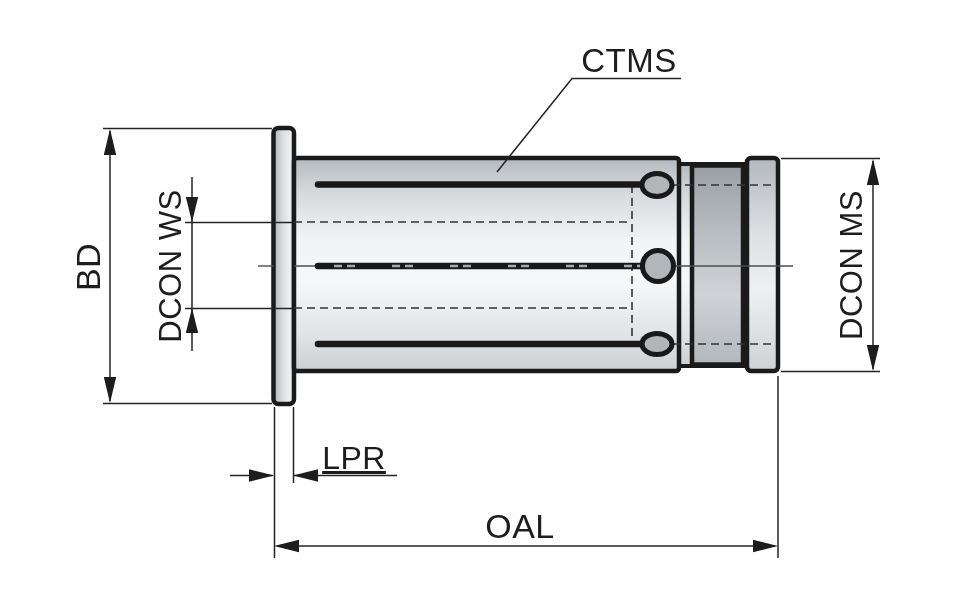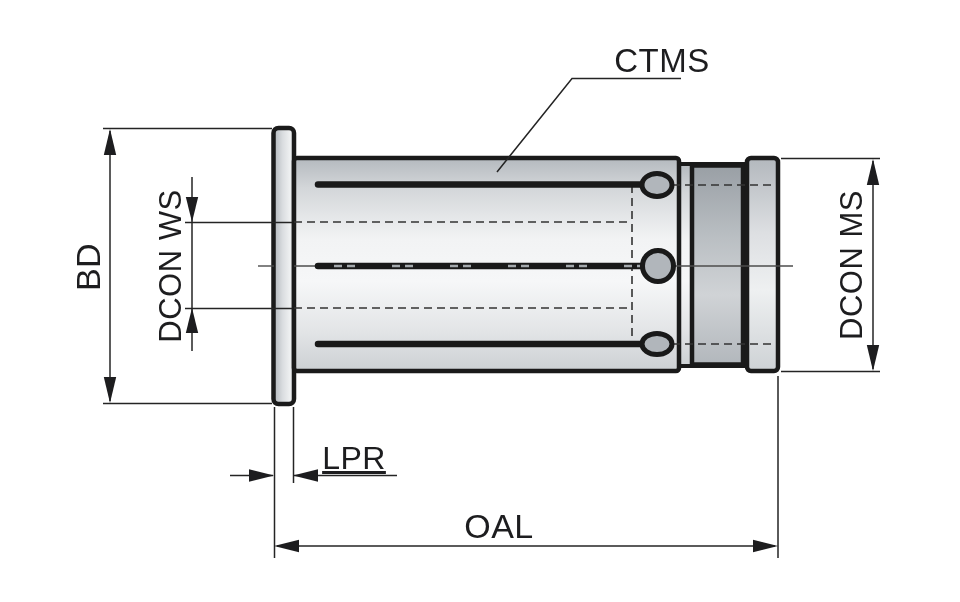--- a/index.html
+++ b/index.html
@@ -13,26 +13,26 @@
   .stage svg{position:absolute;left:0;top:0;}
   .dim-label{
     position:absolute;
     color:#1d1d1f;
     white-space:nowrap;
     letter-spacing:0.5px;
     line-height:1;
     transform:translate(-50%,-50%);
   }
   .dim-label.rot{transform:translate(-50%,-50%) rotate(-90deg);}
-  #label-ctms{left:629px;top:60px;font-size:33px;margin-left:33px;}
+  #label-ctms{left:629px;top:60px;font-size:33px;}
   #label-bd{left:88px;top:267px;font-size:34px;}
   #label-dcon-ws{left:170px;top:266px;font-size:31px;}
   #label-dcon-ms{left:851px;top:265px;font-size:31px;}
   #label-lpr{left:354px;top:458px;font-size:32px;text-decoration:underline;}
-  #label-oal{left:499px;top:526px;font-size:34px;}
+  #label-oal{left:520px;top:526px;font-size:34px;}
 </style>
 </head>
 <body>
 
 <div class="stage">
 
   <svg width="960" height="602" viewBox="0 0 960 602" aria-hidden="true">
     <defs>
       <linearGradient id="gBody" x1="0" y1="0" x2="0" y2="1">
         <stop offset="0" stop-color="#b4b9be"></stop>

